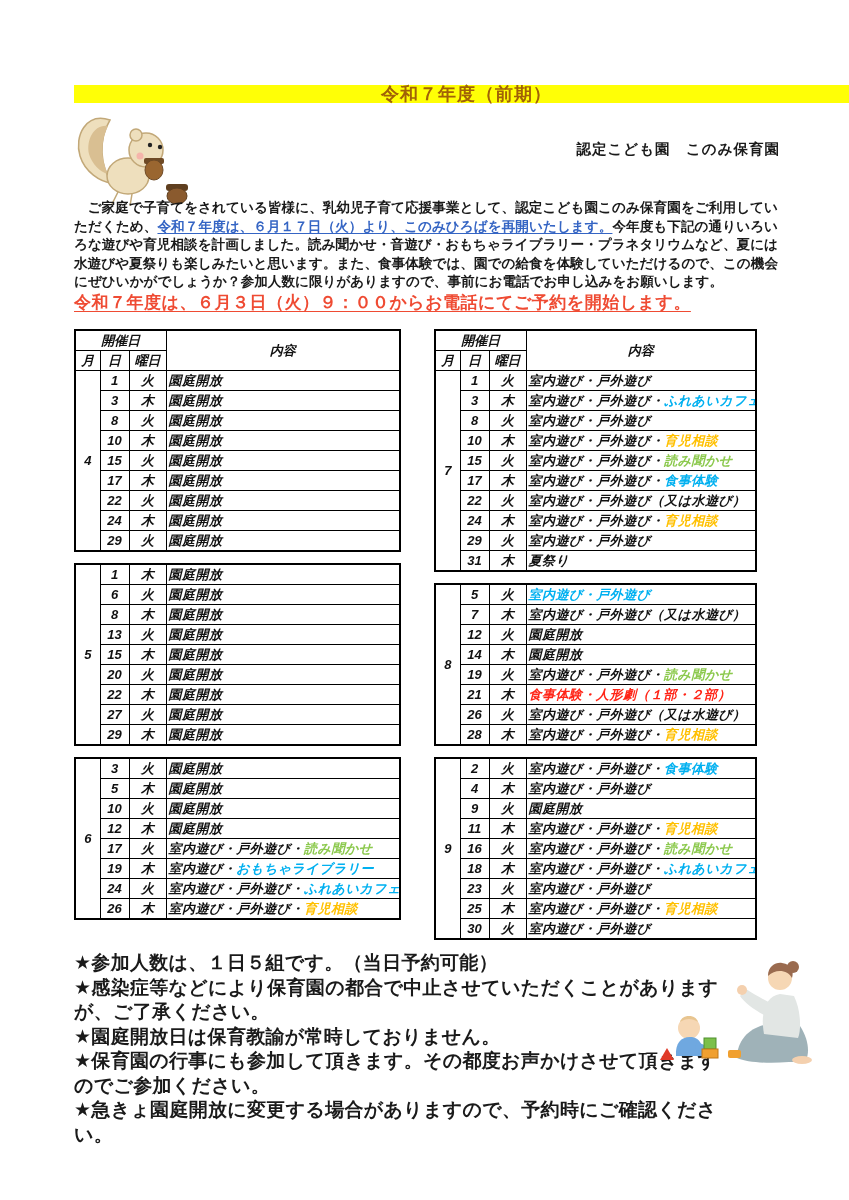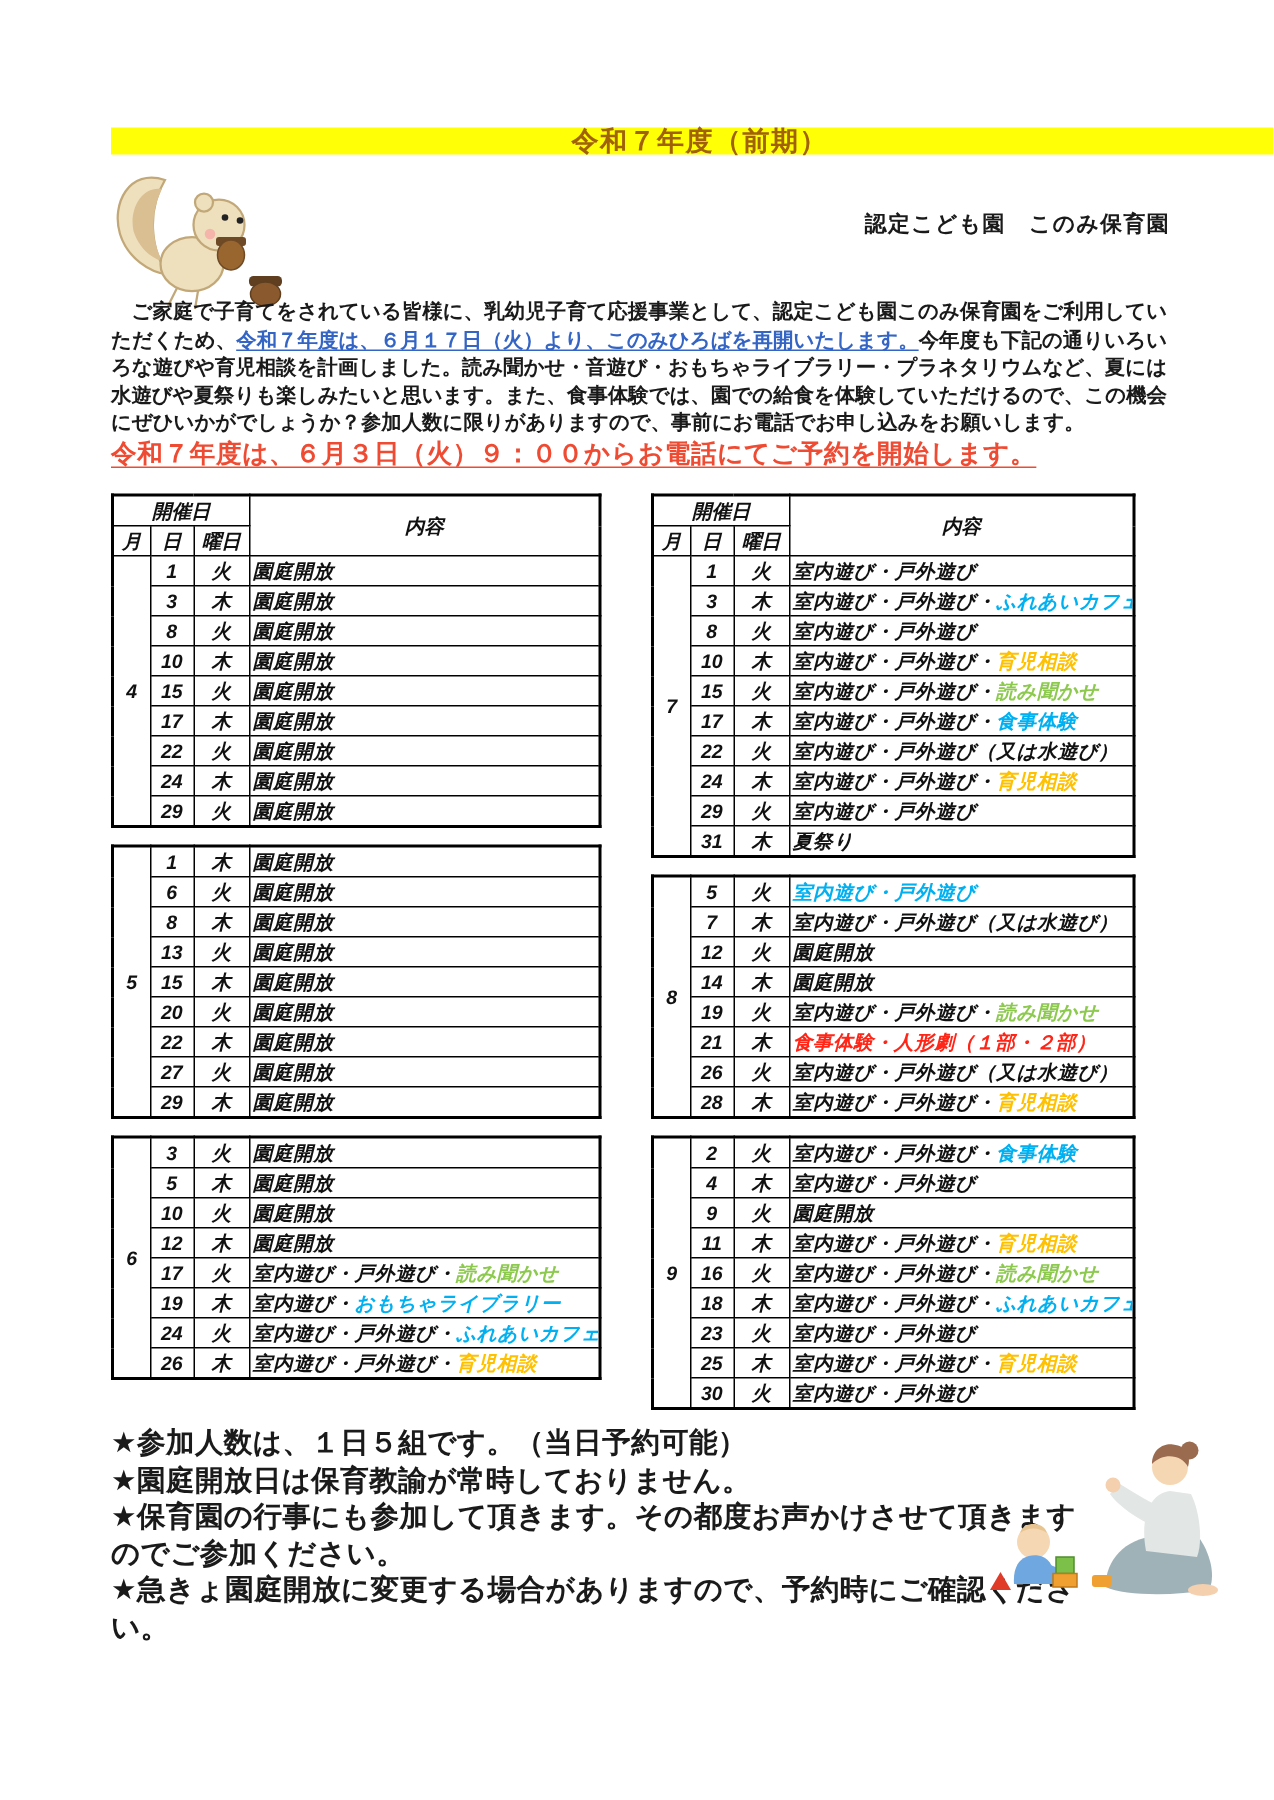--- a/index.html
+++ b/index.html
@@ -427,20 +427,21 @@
               <td class="wc">火</td>
               <td class="cc"><span style="color: rgb(17, 17, 17);">室内遊び・戸外遊び</span></td>
             </tr>
           </tbody>
         </table>
       </div>
   </div>
 
   <div class="notes">
       <div class="note">★参加人数は、１日５組です。（当日予約可能）</div>
+      <div class="note">★感染症等などにより保育園の都合で中止させていただくことがありますが、ご了承ください。</div>
       <div class="note">★園庭開放日は保育教諭が常時しておりません。</div>
       <div class="note">★保育園の行事にも参加して頂きます。その都度お声かけさせて頂きますのでご参加ください。</div>
       <div class="note">★急きょ園庭開放に変更する場合がありますので、予約時にご確認ください。</div>
     </div>
 
   <svg class="family" width="180" height="115" viewBox="0 0 180 115">
 
     <path d="M95,102 C95,84 108,70 128,68 L158,70 C166,82 168,96 164,104 C140,108 108,108 95,102 Z" fill="#9fb2b8"></path>
     <path d="M122,78 C118,56 124,40 138,38 L152,40 C158,52 160,72 156,82 Z" fill="#e2e6e4"></path>
     <path d="M124,60 C112,54 102,46 98,40 L104,33 C112,38 122,44 130,48 Z" fill="#e2e6e4"></path>

